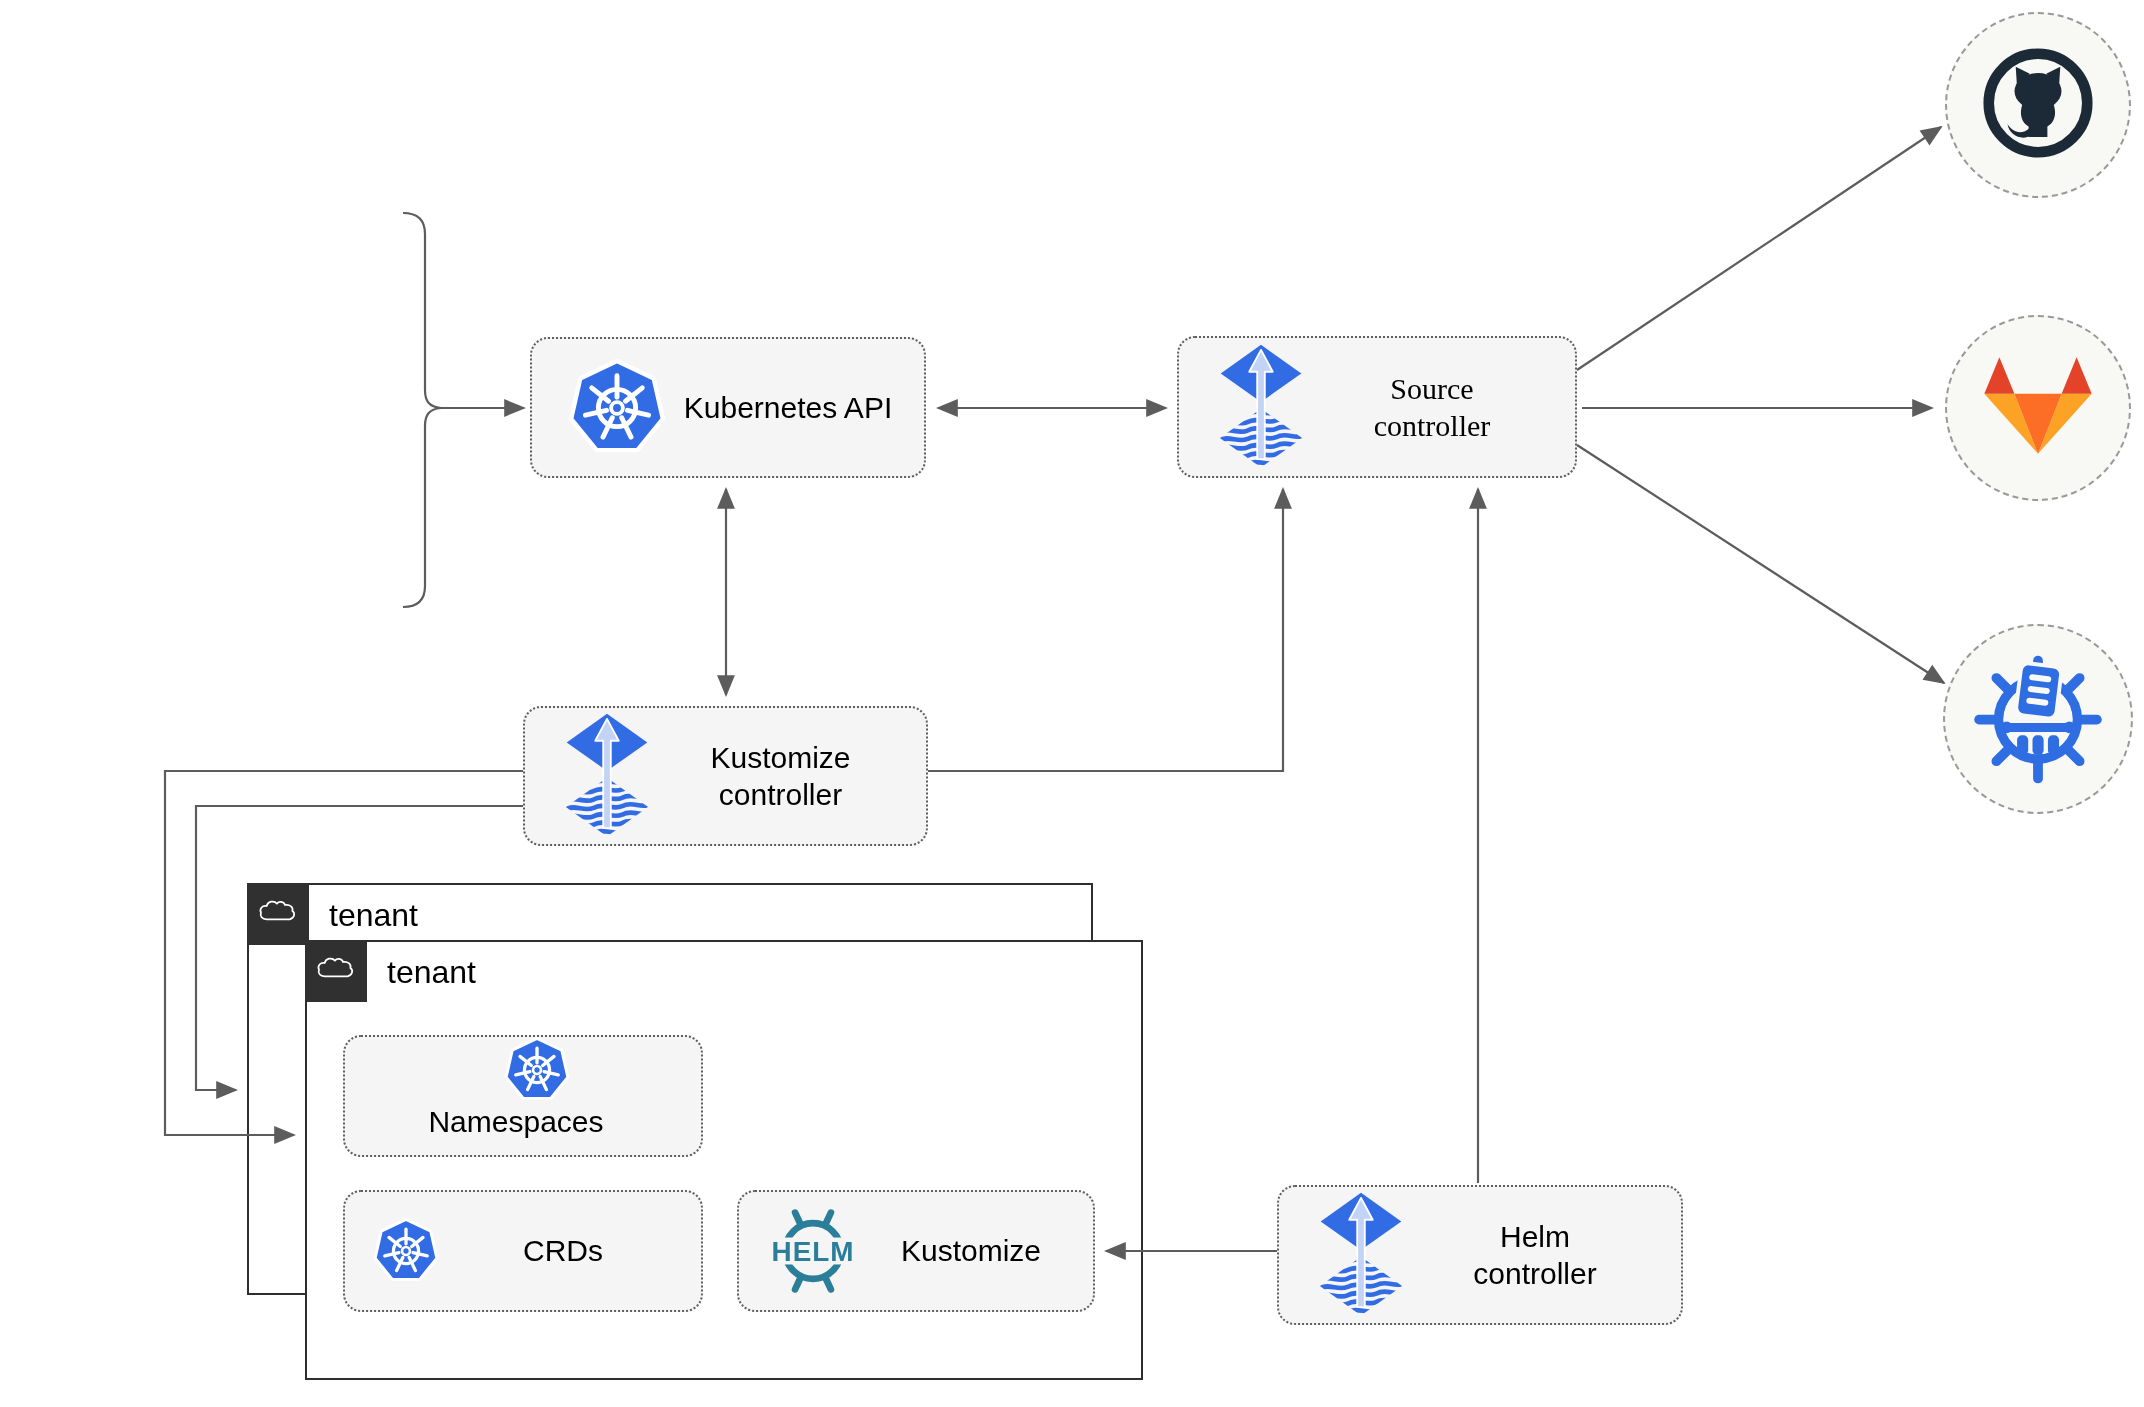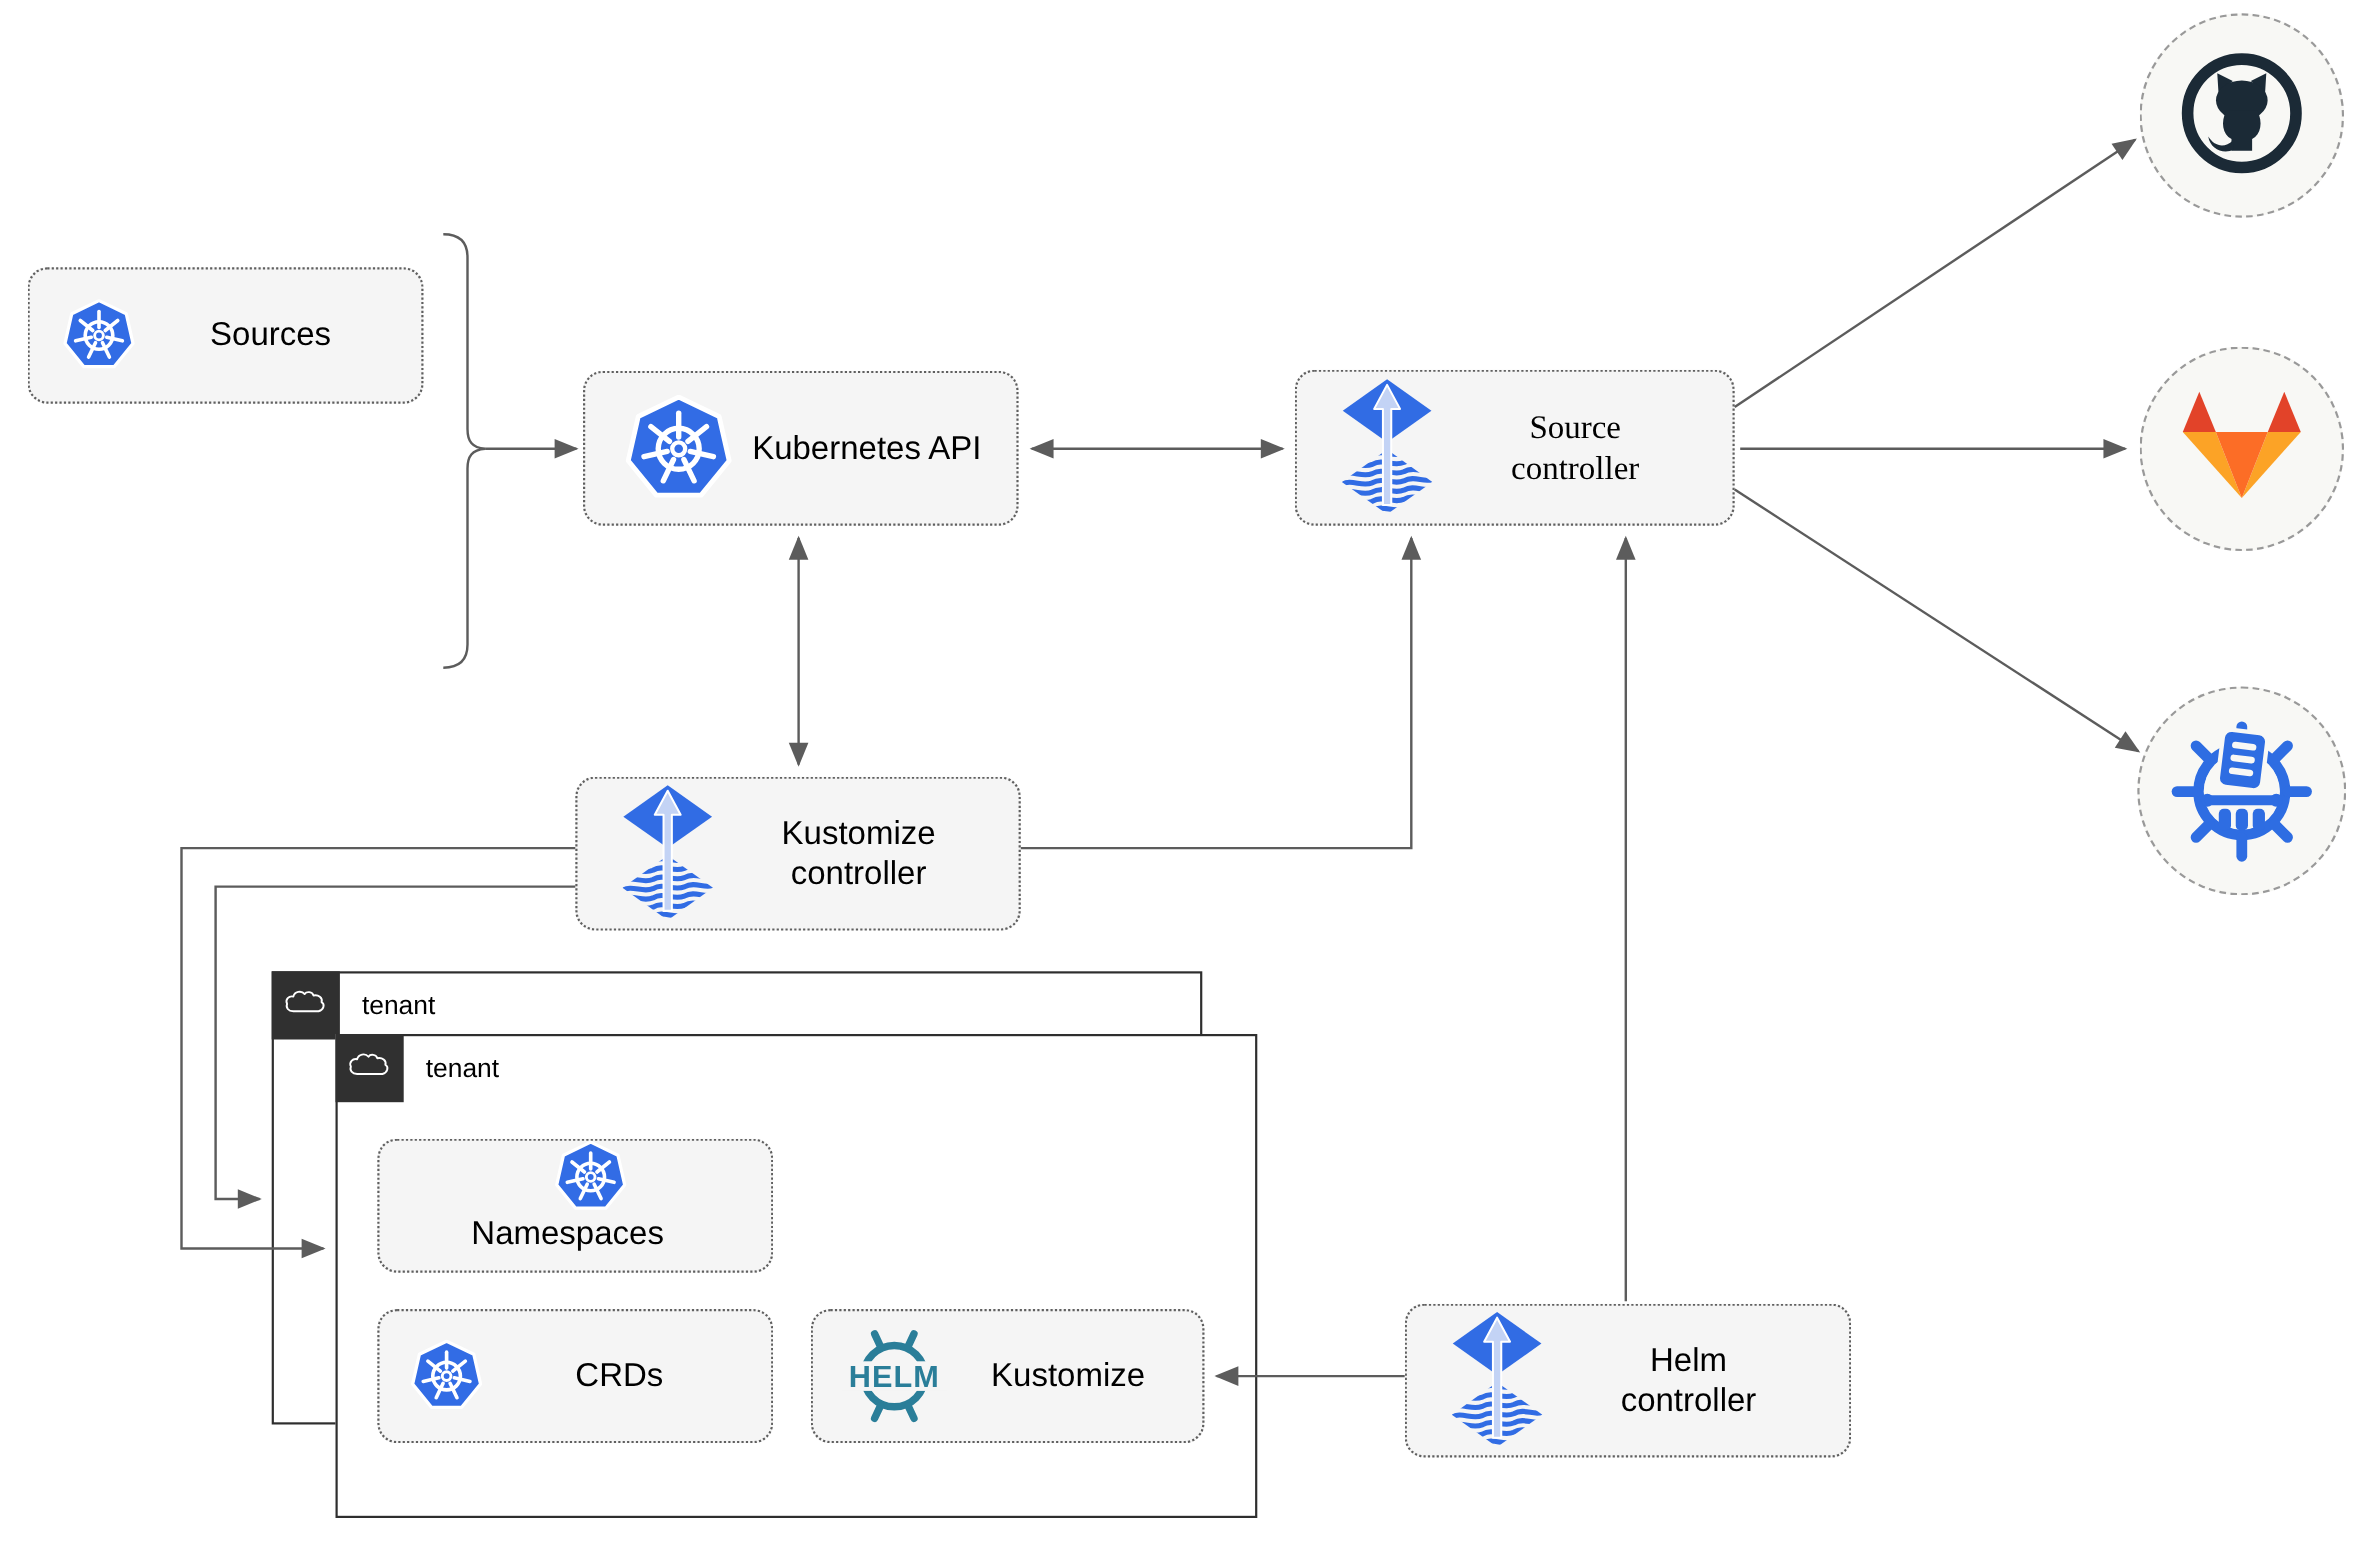--- a/index.html
+++ b/index.html
@@ -15,21 +15,21 @@
               line-height:1.25;white-space:pre-line;padding-right:14px;}
 
   
   .tenant{position:absolute;box-sizing:border-box;background:#ffffff;
           border:2px solid #2e2e2e;}
   .tenant-back{z-index:2;}
   .tenant-front{z-index:3;}
   .tenant-header{position:absolute;left:-2px;top:-2px;width:62px;height:62px;
                  background:#303030;display:flex;align-items:center;justify-content:center;}
   .tenant-label{position:absolute;left:80px;top:0;height:60px;line-height:60px;
-                font-size:24px;color:#000;}
+                font-size:32px;color:#000;}
 
   
   .endpoint{position:absolute;box-sizing:border-box;border:2px dashed #999999;
             border-radius:50%;background:#f8f8f5;display:flex;align-items:center;
             justify-content:center;z-index:4;}
 
   .inner-node{z-index:5;}
 
   #wires{position:absolute;left:0;top:0;z-index:6;pointer-events:none;}
   .ln{fill:none;stroke:#5c5c5c;stroke-width:2.2;}
@@ -52,39 +52,20 @@
     <path class="ln" marker-end="url(#arr)" d="M928,771 L1283,771 L1283,489"></path>
     <path class="ln" marker-end="url(#arr)" d="M1478,1183 L1478,489"></path>
     <path class="ln" marker-end="url(#arr)" d="M523,771 L165,771 L165,1135 L294,1135"></path>
     <path class="ln" marker-end="url(#arr)" d="M523,806 L196,806 L196,1090 L236,1090"></path>
     <path class="ln" marker-end="url(#arr)" d="M1277,1251 L1106,1251"></path>
     <path class="ln" marker-end="url(#arr)" d="M1577,370 L1941,127"></path>
     <path class="ln" marker-end="url(#arr)" d="M1582,408 L1932,408"></path>
     <path class="ln" marker-end="url(#arr)" d="M1577,445 L1944,683"></path>
   </svg>
 
-  <div class="node" style="left:25px;top:243px;width:360px;height:124px;">
-    <span class="node-icon" style="margin-left:30px;">
-        <svg width="66" height="66" viewBox="0 0 100 100">
-    <polygon points="50,2 87.5,20 96.8,61 70.8,93 29.2,93 3.2,61 12.5,20" fill="#326ce5" stroke="#ffffff" stroke-width="4.5" stroke-linejoin="round"></polygon>
-    <g stroke="#ffffff" stroke-width="5" stroke-linecap="round" fill="none">
-      <circle cx="50" cy="50" r="19"></circle>
-      <circle cx="50" cy="50" r="6" stroke-width="4"></circle>
-      <line x1="50.0" y1="39.0" x2="50.0" y2="17.0"></line>
-            <line x1="41.4" y1="43.1" x2="24.2" y2="29.4"></line>
-            <line x1="39.3" y1="52.4" x2="17.8" y2="57.3"></line>
-            <line x1="45.2" y1="59.9" x2="35.7" y2="79.7"></line>
-            <line x1="54.8" y1="59.9" x2="64.3" y2="79.7"></line>
-            <line x1="60.7" y1="52.4" x2="82.2" y2="57.3"></line>
-            <line x1="58.6" y1="43.1" x2="75.8" y2="29.4"></line>
-    </g>
-        </svg>
-      </span>
-    <span class="node-label">Sources</span>
-  </div>
 
 
   <div class="node" style="left:530px;top:337px;width:396px;height:141px;">
     <span class="node-icon" style="margin-left:36px;">
         <svg width="98" height="98" viewBox="0 0 100 100">
     <polygon points="50,2 87.5,20 96.8,61 70.8,93 29.2,93 3.2,61 12.5,20" fill="#326ce5" stroke="#ffffff" stroke-width="4.5" stroke-linejoin="round"></polygon>
     <g stroke="#ffffff" stroke-width="5" stroke-linecap="round" fill="none">
       <circle cx="50" cy="50" r="19"></circle>
       <circle cx="50" cy="50" r="6" stroke-width="4"></circle>
       <line x1="50.0" y1="39.0" x2="50.0" y2="17.0"></line>

